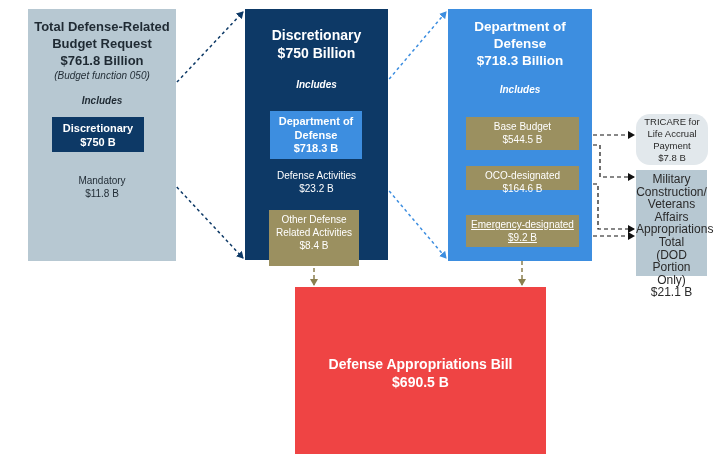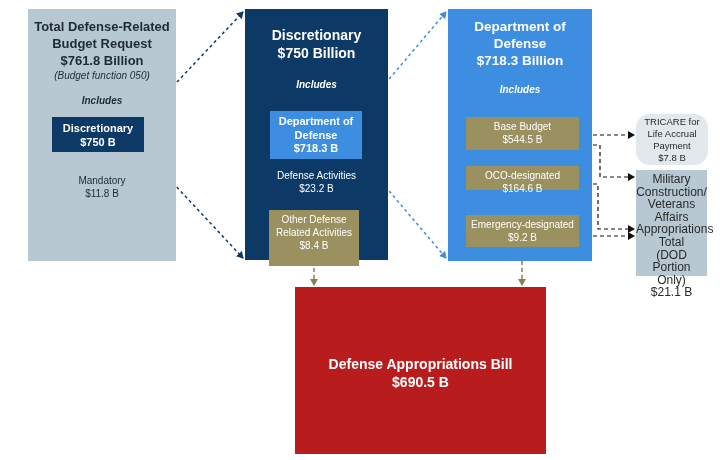--- a/index.html
+++ b/index.html
@@ -26,28 +26,28 @@
   #disc-other { left:24px; top:201px; width:90px; height:56px; background:#9b9060; color:#fff;
                 font-size:10px; line-height:13px; padding-top:3px; }
 
   #dod { left:448px; top:9px; width:144px; height:252px; background:#3d8ee0; color:#fff; }
   #dod .title { font-size:13.5px; font-weight:bold; line-height:17px; margin-top:9px; }
   #dod .inc { font-size:10px; font-weight:bold; font-style:italic; margin-top:15px; }
   .subbox { position:absolute; left:18px; width:113px; background:#9b9060; color:#fff;
             font-size:10px; line-height:13px; padding-top:3px; box-sizing:border-box; }
   #dod-base { top:108px; height:33px; }
   #dod-oco { top:157px; height:24px; }
-  #dod-emg { top:206px; height:32px; }
+  #dod-emg { top:206px; height:32px;text-decoration:underline; }
 
   #tricare { left:636px; top:114px; width:72px; height:51px; background:#e2e8ec; color:#2a2a2a;
              font-size:9.5px; line-height:12px; padding-top:2px;border-radius:14px; }
   #milcon { left:636px; top:170px; width:71px; height:106px; background:#b7c8d2; color:#2a2a2a;
             font-size:12px; line-height:12.6px; padding-top:3px; }
 
-  #bill { left:295px; top:287px; width:251px; height:167px; background:#b91c1c; color:#fff;
+  #bill { left:295px; top:287px; width:251px; height:167px; background:#ef4444; color:#fff;
           font-size:14px; font-weight:bold; line-height:18px; }
   #bill .inner { position:absolute; left:0; right:0; top:68px; }
 </style>
 </head>
 <body>
 
 <svg class="links" viewBox="0 0 720 460">
   <defs>
     <marker id="ah-navy" markerWidth="8" markerHeight="8" refX="6" refY="4" orient="auto" markerUnits="userSpaceOnUse">
       <path d="M0,0 L7,4 L0,8 z" fill="#0d3966"></path>

